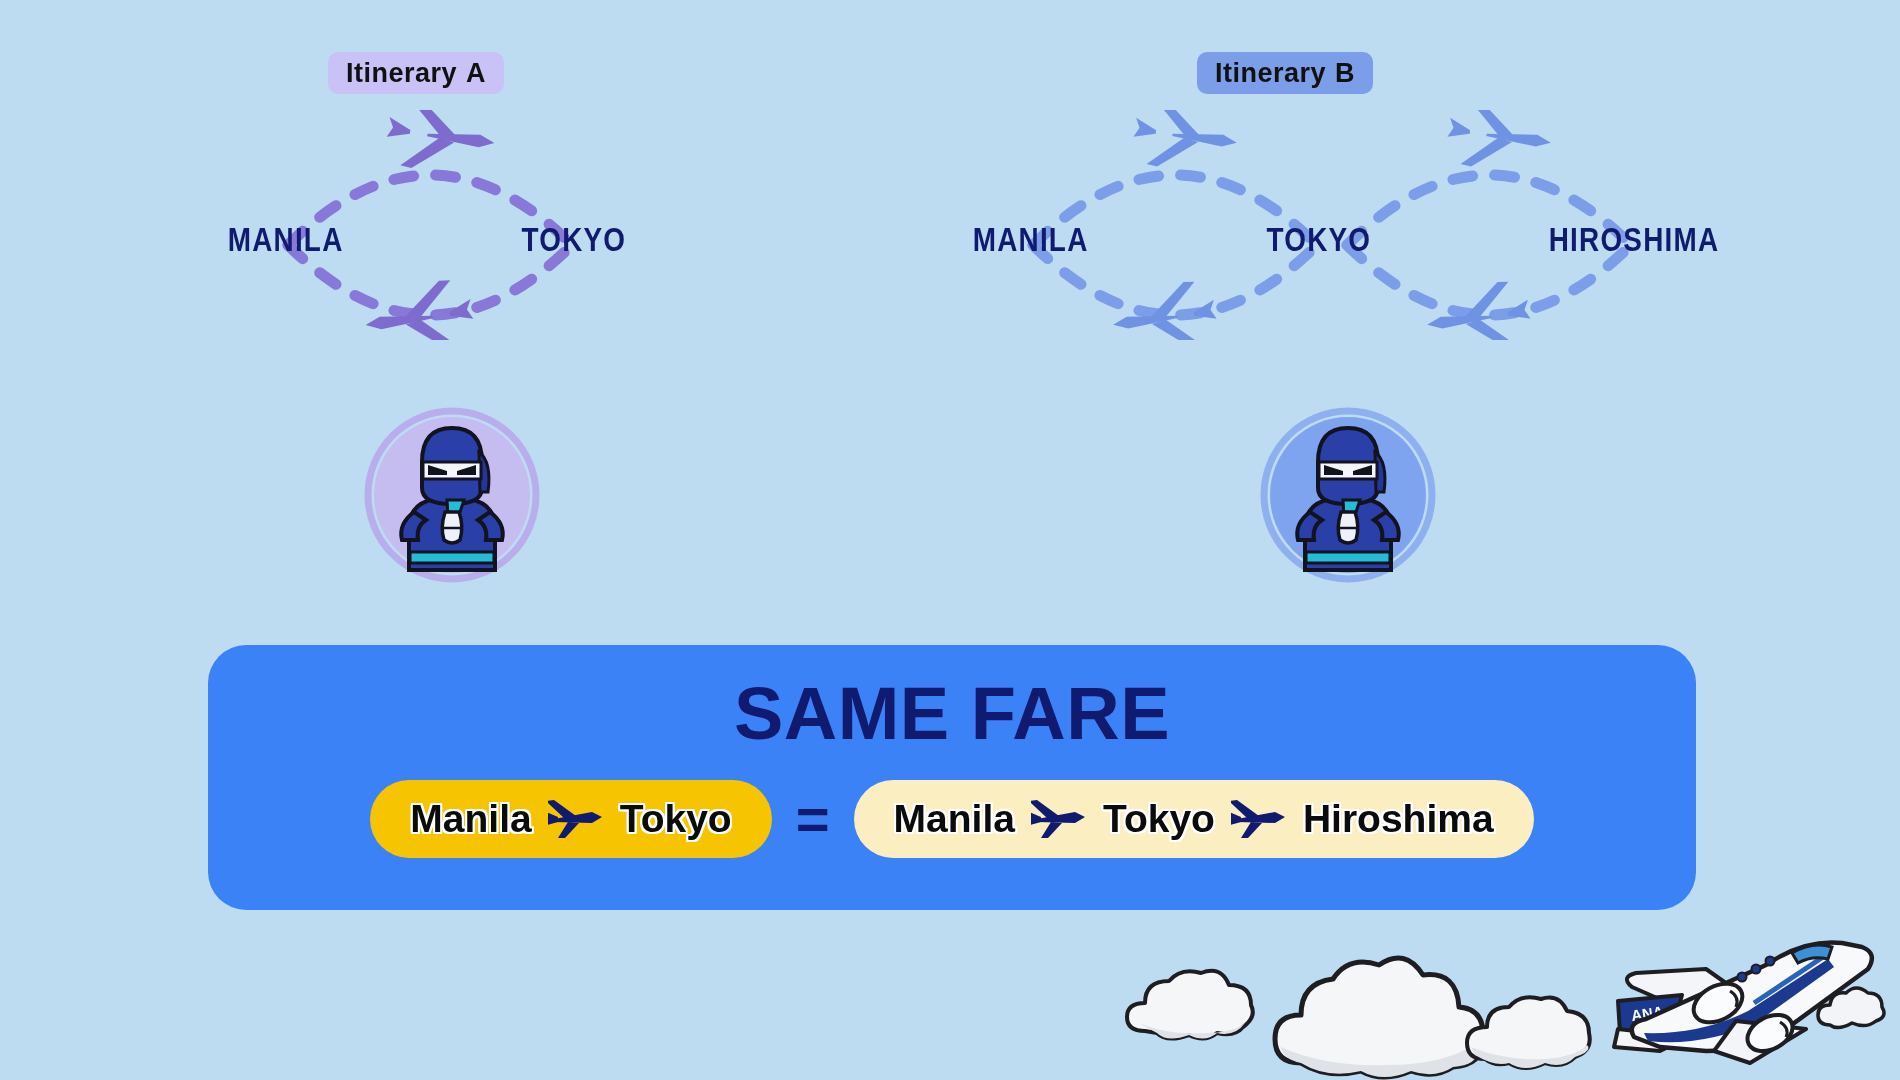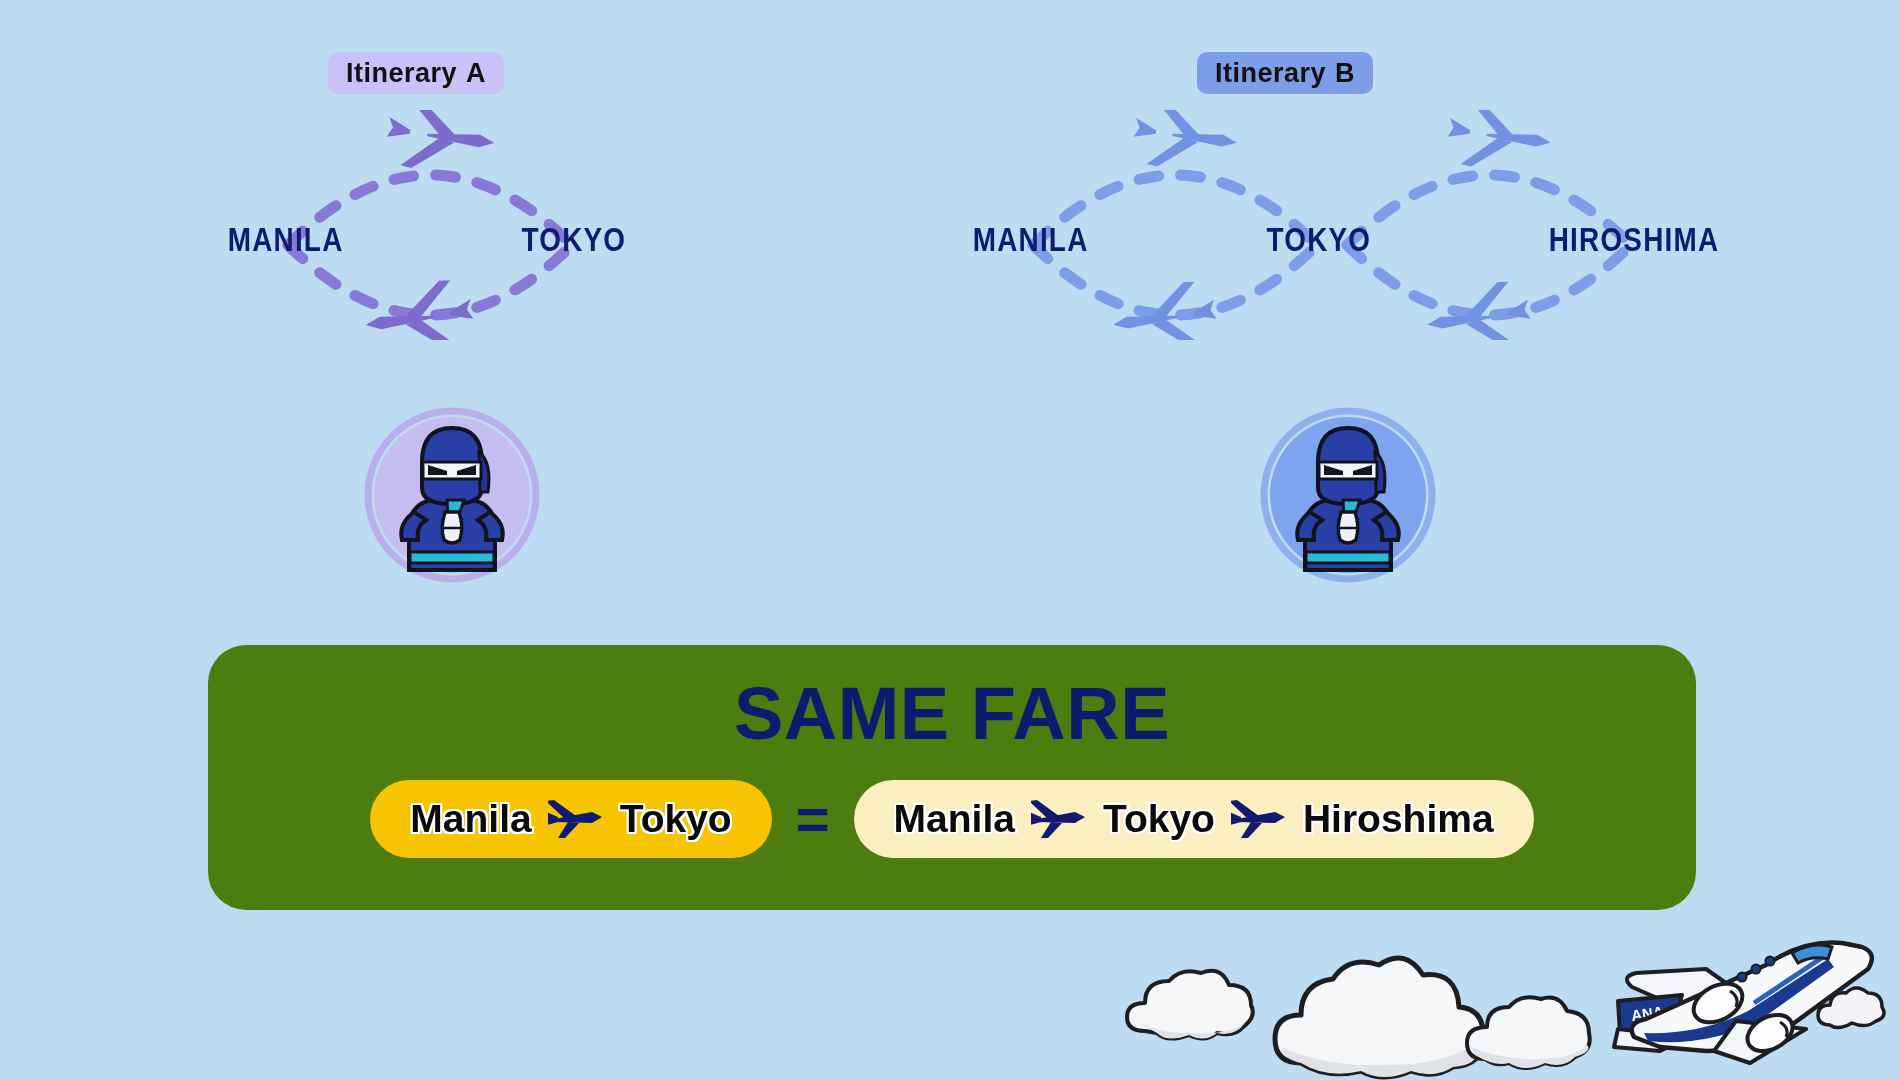--- a/index.html
+++ b/index.html
@@ -50,21 +50,21 @@
   
   .charwrap { position:absolute; width:210px; height:190px; }
   #char-a { left:352px; top:400px; }
   #char-b { left:1248px; top:400px; }
 
   
   #fare-card {
     position:absolute;
     left:208px; top:645px;
     width:1488px; height:265px;
-    background:#4d7c0f;
+    background:#3b82f6;
     border-radius:38px;
   }
   #same-fare {
     position:absolute;
     top:26px; left:0; width:100%;
     text-align:center;
     font-size:74px;
     font-weight:bold;
     color:#101a6e;
     letter-spacing:0.5px;

